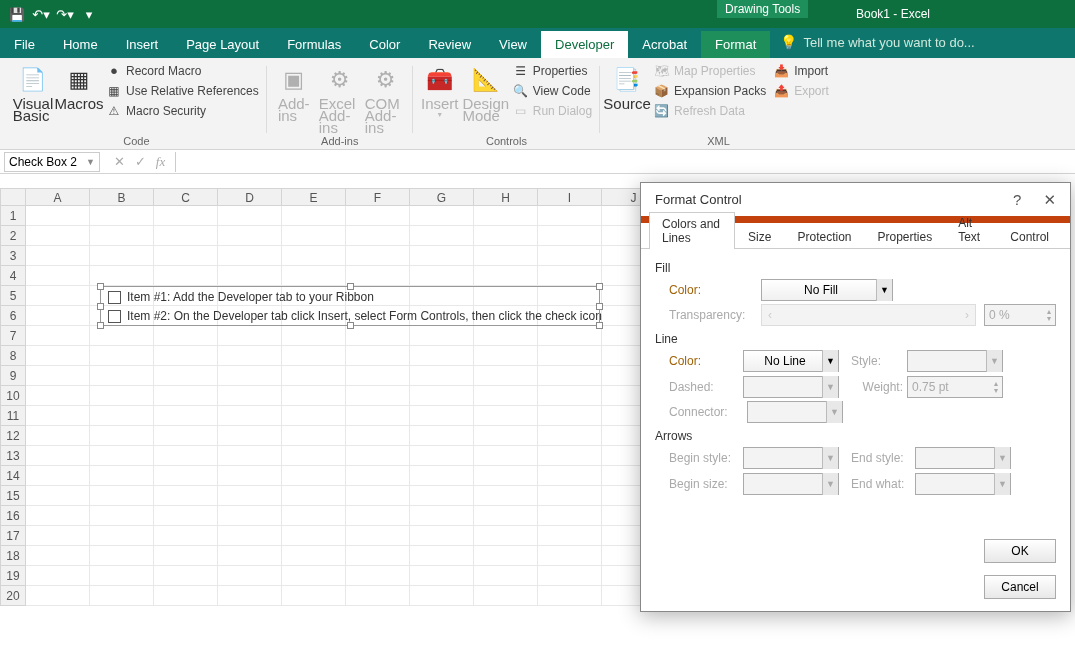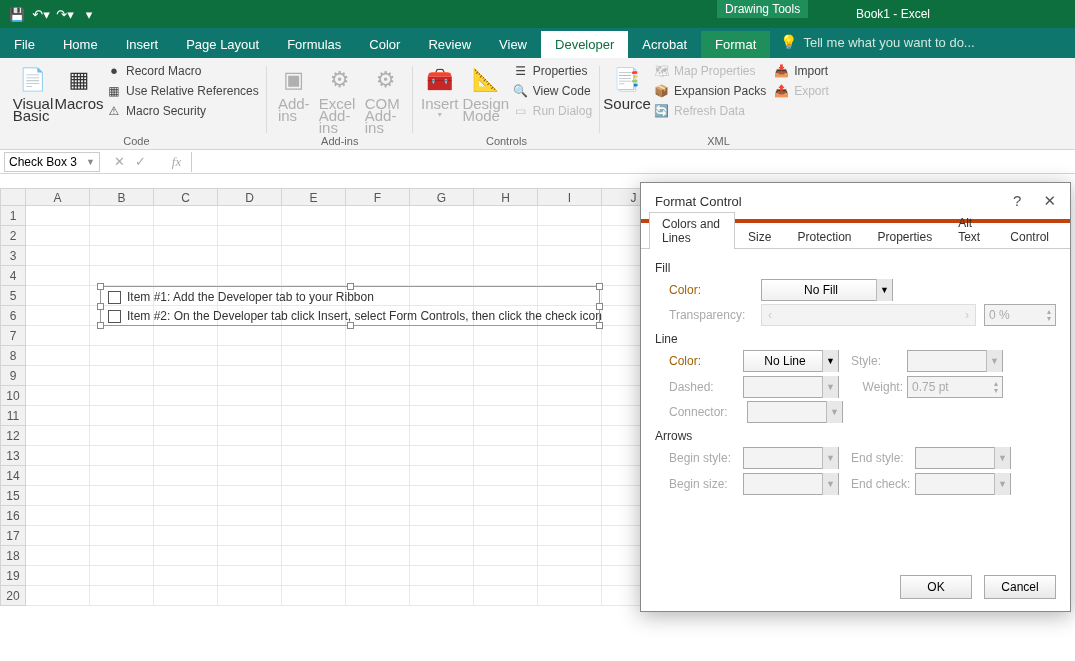--- a/index.html
+++ b/index.html
@@ -44,38 +44,38 @@
 .grow { display: flex; }
 .gcell { width: 64px; height: 20px; border-right: 1px solid #e8e8e8; border-bottom: 1px solid #e8e8e8; }
 
 .sheet-title { position: absolute; left: 88px; top: 67px; font-size: 20px; color: #333; }
 .checkbox-row { position: absolute; display: flex; align-items: center; gap: 6px; font-size: 12px; color: #333; }
 .checkbox-box { width: 13px; height: 13px; border: 1px solid #555; background: #fff; }
 .selection { position: absolute; border: 1px solid #999; }
 .handle { width: 7px; height: 7px; background: #fff; border: 1px solid #888; position: absolute; }
 
 .dialog { position: absolute; left: 640px; top: 182px; width: 431px; height: 430px; background: #fff; border: 1px solid #888; box-shadow: 0 4px 20px rgba(0,0,0,0.3); }
-.dlg-title { height: 40px; display: flex; align-items: center; justify-content: space-between; padding: 0 14px; font-size: 13px; color: #333; border-bottom: 4px solid #c2410c; }
+.dlg-title { height: 40px; display: flex; align-items: center; justify-content: space-between; padding: 0 14px; font-size: 13px; color: #333; border-bottom: 7px solid #c2410c; }
 .dlg-title-right { display: flex; gap: 22px; font-size: 15px; color: #555; }
 .dlg-tabs { display: flex; padding: 0 8px; border-bottom: 1px solid #ccc; height: 26px; align-items: flex-end; }
 .dlg-tab { padding: 4px 12px; font-size: 12px; color: #333; cursor: pointer; border: 1px solid transparent; border-bottom: none; }
 .dlg-tab.active { border-color: #ccc; background: #fff; position: relative; top: 1px; }
 .dlg-body { padding: 6px 14px; }
 .section-label { font-size: 12px; color: #333; margin: 6px 0 4px 0; }
 .field-row { display: flex; align-items: center; margin: 3px 0 3px 14px; gap: 8px; }
 .field-label { width: 84px; font-size: 12px; color: #a16207; }
 .field-label.disabled { color: #aaa; }
 .combo { width: 96px; height: 22px; border: 1px solid #aaa; background: linear-gradient(#fff,#f0f0f0); display: flex; align-items: center; justify-content: space-between; padding: 0 4px; font-size: 12px; }
 .combo.wide { width: 132px; }
 .combo.disabled { color: #aaa; background: #f3f3f3; }
 .combo-arrow { background: #e8e8e8; border-left: 1px solid #bbb; width: 16px; height: 22px; display: flex; align-items: center; justify-content: center; margin-right: -4px; font-size: 9px; }
 .spinner { width: 72px; height: 22px; border: 1px solid #aaa; display: flex; align-items: center; justify-content: space-between; padding: 0 4px; font-size: 12px; }
 .spinner.disabled { color: #aaa; background: #f3f3f3; }
 .slider-track { flex: 1; height: 22px; background: #f3f3f3; border: 1px solid #ddd; display: flex; align-items: center; justify-content: space-between; padding: 0 6px; color: #ccc; }
-.dlg-footer { position: absolute; bottom: 12px; right: 14px; display: flex; gap: 12px; }
+.dlg-footer { position: absolute; bottom: 12px; right: 14px; display: flex; gap: 12px; flex-direction: column; }
 .dlg-btn { width: 72px; height: 24px; background: linear-gradient(#fff,#e8e8e8); border: 1px solid #aaa; font-size: 12px; display: flex; align-items: center; justify-content: center; }
 .dual-row { display:flex; gap:4px; margin-left:14px; align-items:center; }
 </style>
 </head>
 <body>
 
 <div class="titlebar">
   <div class="qat">
     <div class="qat-btn">💾</div>
     <div class="qat-btn">↶▾</div>
@@ -215,27 +215,27 @@
             <span>Export</span>
           </div>
       </div>
     </div>
     <div class="rgroup-label">XML</div>
   </div>
 </div>
 
 <div class="fxbar">
   <div class="namebox">
-      <span>Check Box 3</span>
+      <span>Check Box 2</span>
       <span style="font-size:9px;color:#888;">▼</span>
     </div>
   <div class="fx-icons">
     <span>✕</span>
     <span>✓</span>
-    <span style="font-style:italic;font-family:serif;margin-left:16px;">fx</span>
+    <span style="font-style:italic;font-family:serif;">fx</span>
   </div>
 </div>
 
 <div class="sheet-area">
   <div class="colhdr-row">
     <div class="corner"></div>
     <div class="colhdr">A</div>
     <div class="colhdr">B</div>
     <div class="colhdr">C</div>
     <div class="colhdr">D</div>
@@ -615,21 +615,21 @@
           <span></span>
           <div class="combo-arrow">▼</div>
         </div>
     </div>
     <div class="dual-row" style="margin-top:4px;">
       <div class="field-label disabled" style="width:70px;">Begin size:</div>
       <div class="combo disabled">
           <span></span>
           <div class="combo-arrow">▼</div>
         </div>
-      <div class="field-label disabled" style="width:60px;margin-left:8px;">End check:</div>
+      <div class="field-label disabled" style="width:60px;margin-left:8px;">End what:</div>
       <div class="combo disabled">
           <span></span>
           <div class="combo-arrow">▼</div>
         </div>
     </div>
   </div>
   <div class="dlg-footer">
     <div class="dlg-btn">OK</div>
     <div class="dlg-btn">Cancel</div>
   </div>

